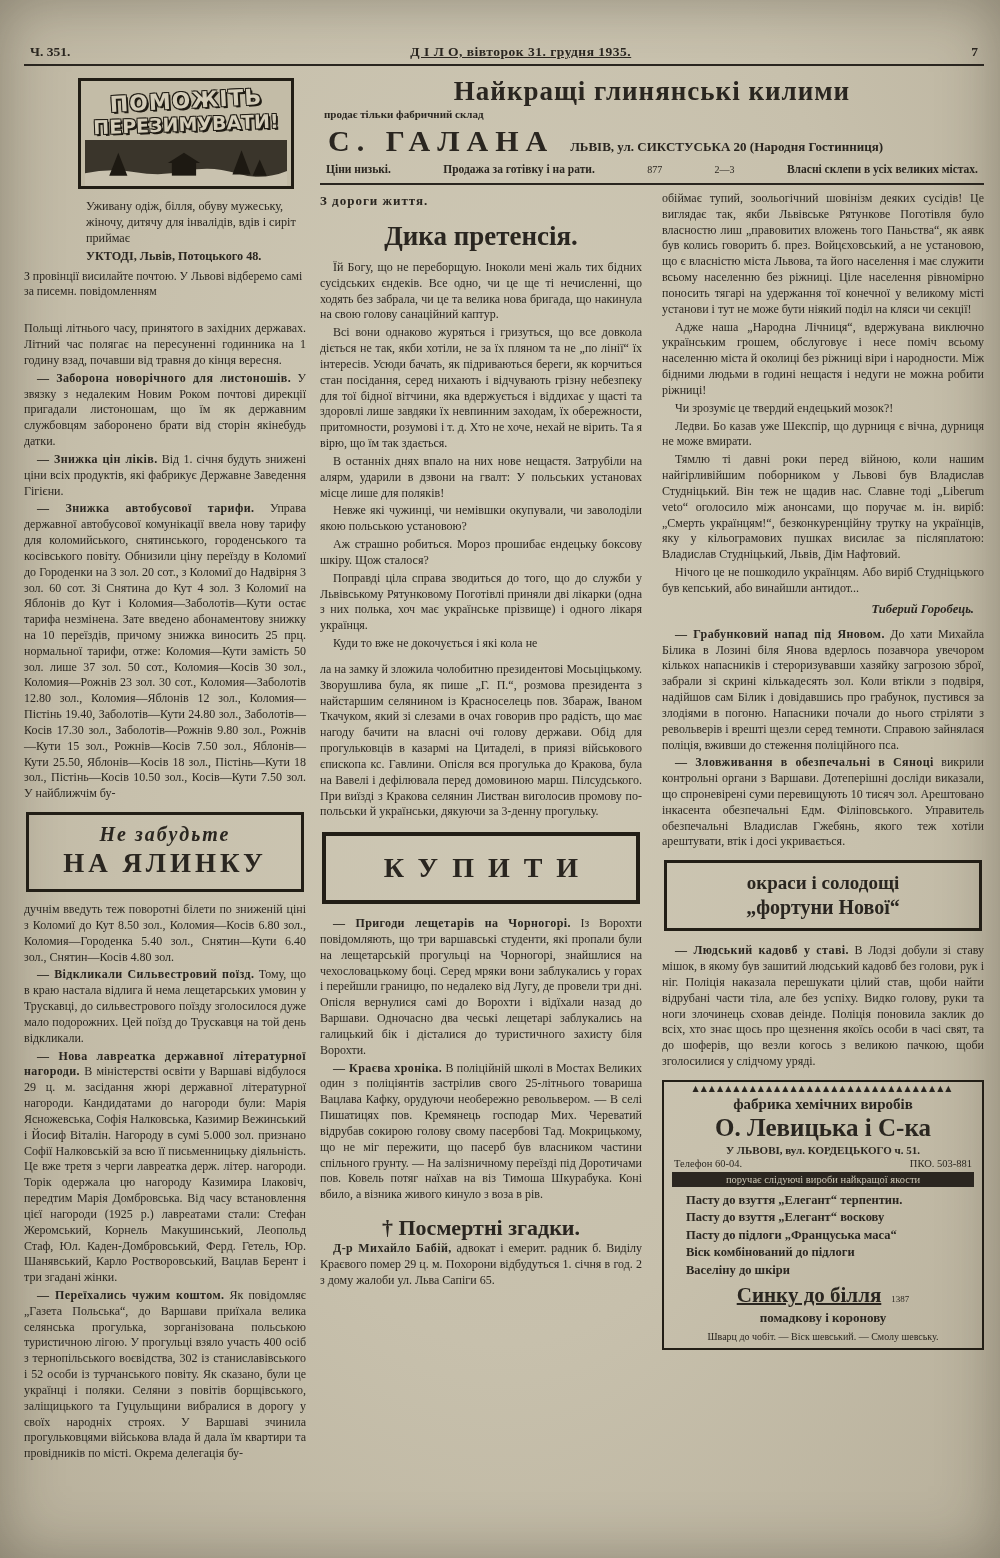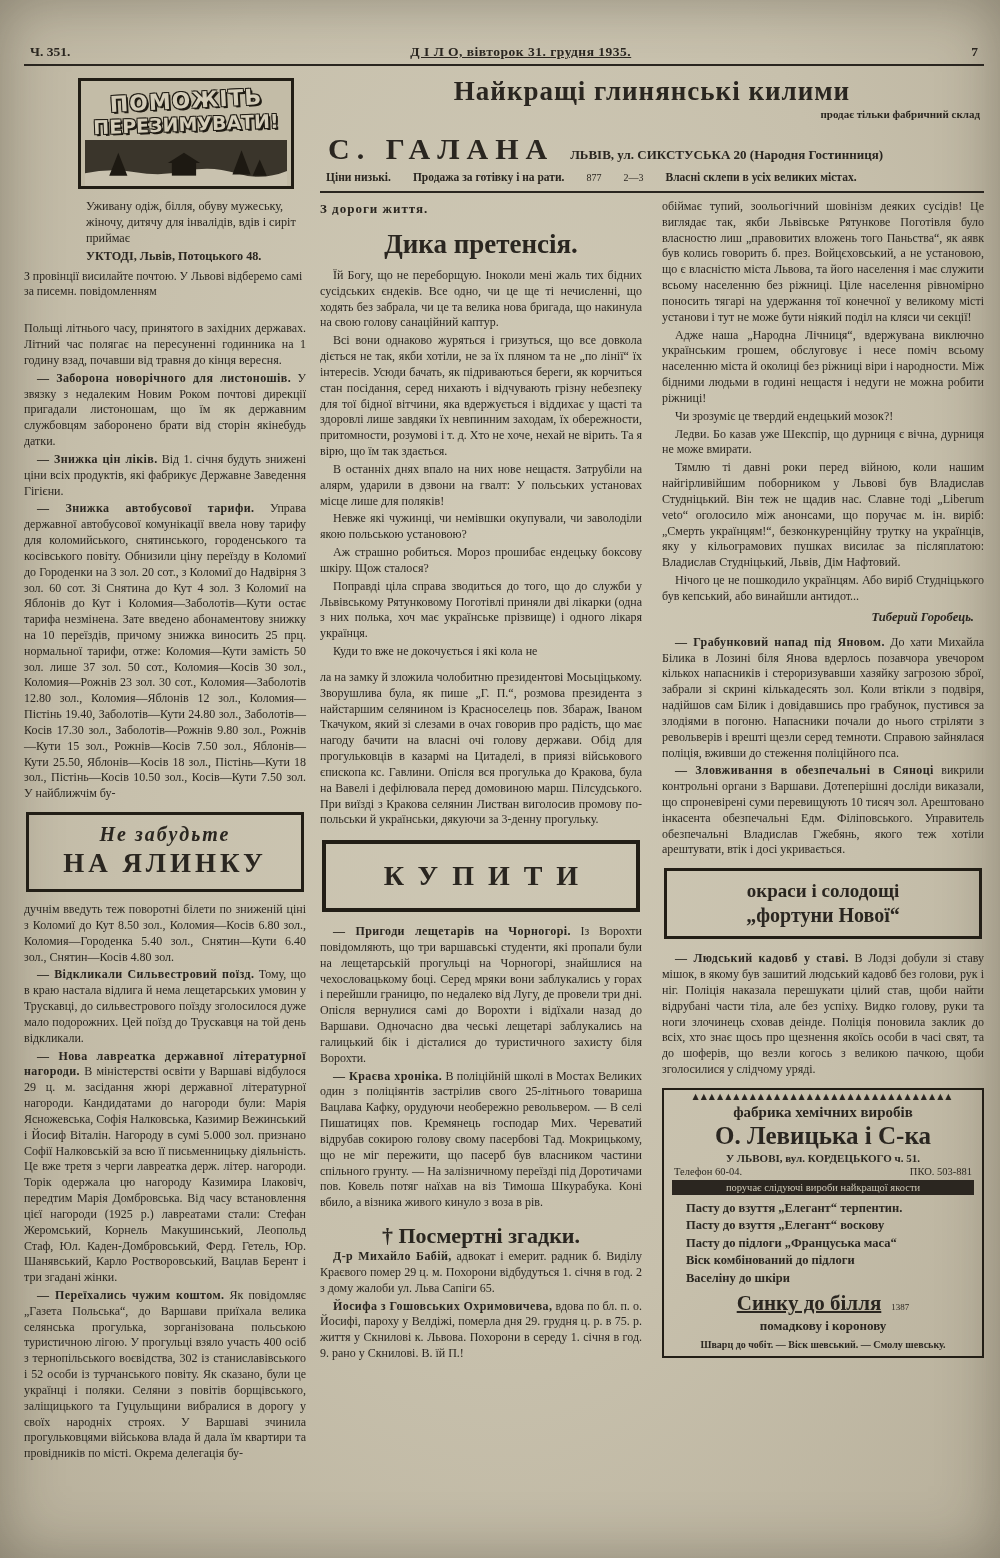--- a/index.html
+++ b/index.html
@@ -39,26 +39,26 @@
   .w2 { font-size: 19px; transform: rotate(-2deg); margin-top: 3px; }
   .wscene { display: block; width: 100%; height: 46px; margin-top: 5px; }
   
   .uktodi { margin-bottom: 22px; }
   .u-body { font-size: 12.2px; line-height: 1.3; padding-left: 62px; }
   .u-org  { font-size: 12.2px; font-weight: 700; padding-left: 62px; margin-top: 2px; }
   .u-note { font-size: 11.8px; line-height: 1.3; margin-top: 5px; }
   
   .carpetad { border-bottom: 2px solid #2a2620; padding: 2px 4px 8px 4px; }
   .c-title { text-align: center; font-weight: 700; font-size: 27px; letter-spacing: 1px; }
-  .c-sub { text-align: right; font-weight: 700; font-size: 11px; margin: 1px 0 12px; }
+  .c-sub { text-align: left; font-weight: 700; font-size: 11px; margin: 1px 0 4px; }
   .c-namerow { display: flex; align-items: baseline; gap: 16px; padding: 0 4px; }
   .c-name { font-weight: 700; font-size: 30px; letter-spacing: 7px; white-space: nowrap; }
   .c-addr { font-weight: 700; font-size: 13px; }
-  .c-foot { display: flex; justify-content: flex-start; align-items: baseline;
-            font-size: 11.5px; padding: 5px 2px 0 2px; gap: 22px; }
+  .c-foot { display: flex; justify-content: space-between; align-items: baseline;
+            font-size: 11.5px; padding: 5px 2px 0 2px; gap: 12px; }
   .b { font-weight: 700; }
   .small { font-size: 10px; }
   
   .sect { font-weight: 700; font-size: 13px; letter-spacing: 1px; margin: 2px 0 12px; }
   .arttitle { text-align: center; font-weight: 700; font-size: 27px; margin: 2px 0 8px; }
   .obithdr { text-align: center; font-weight: 700; font-size: 22px; margin: 12px 0 0; }
   
   .treead { border: 3px solid #221e16; margin: 10px 2px; padding: 8px 4px 10px; text-align: center; }
   .t1 { font-style: italic; font-weight: 700; font-size: 20px; letter-spacing: 2px; }
   .t2 { font-weight: 700; font-size: 27px; letter-spacing: 4px; margin-top: 2px; }
@@ -76,21 +76,21 @@
   .f-line1 { font-weight: 700; font-size: 15px; margin-top: 2px; }
   .f-name { font-weight: 700; font-size: 25px; margin: 1px 0 2px; }
   .f-addr { font-weight: 700; font-size: 11px; }
   .f-row { display: flex; justify-content: space-between; font-size: 10.5px; margin: 2px 2px; }
   .f-slogan { background: #2b2620; color: #cfc9b6; font-size: 10.5px; padding: 2px 4px; margin: 3px 0 5px; }
   .f-prod { font-weight: 700; font-size: 12.5px; line-height: 1.4; text-align: left; padding-left: 14px; }
   .f-bigrow { display: flex; align-items: baseline; justify-content: center; gap: 10px; margin-top: 4px; }
   .f-big { font-weight: 700; font-size: 21px; text-decoration: underline; text-decoration-thickness: 2px; }
   .f-ref { font-size: 9px; }
   .f-sub { font-weight: 700; font-size: 13px; margin: 2px 0 5px; }
-  .f-bottom { font-size: 10px; font-weight: 700; }
+  .f-bottom { font-size: 10px; font-weight: 400; }
 </style>
 </head>
 <body>
 
 <div class="page">
 
   <div class="hdr">
     <span class="hdr-issue">Ч. 351.</span>
     <span class="hdr-mast">Д І Л О, вівторок 31. грудня 1935.</span>
     <span class="hdr-page">7</span>
@@ -172,21 +172,20 @@
 
           <div class="kupytyad">
             <span>КУПИТИ</span>
           </div>
 
           <p class="p"><b class="lead">— Пригоди лещетарів на Чорногорі.</b> <span>Із Ворохти повідомляють, що три варшавські студенти, які пропали були на лещетарській прогульці на Чорногорі, знайшлися на чехословацькому боці. Серед мряки вони заблукались у горах і перейшли границю, по недалеко від Лугу, де провели три дні. Опісля вернулися самі до Ворохти і відїхали назад до Варшави. Одночасно два чеські лещетарі заблукались на галицький бік і дісталися до туристичного захисту біля Ворохти.</span></p>
           <p class="p"><b class="lead">— Краєва хроніка.</b> <span>В поліційній школі в Мостах Великих один з поліціянтів застрілив свого 25-літнього товариша Вацлава Кафку, орудуючи необережно револьвером. — В селі Пишатицях пов. Кремянець господар Мих. Череватий відрубав сокирою голову свому пасербові Тад. Мокрицькому, що не міг пережити, що пасерб був власником частини спільного грунту. — На залізничному переїзді під Доротичами пов. Ковель потяг наїхав на віз Тимоша Шкурабука. Коні вбило, а візника живого кинуло з воза в рів.</span></p>
 
           <div class="obithdr">† Посмертні згадки.</div>
           <p class="p"><b class="lead">Д-р Михайло Бабій,</b> <span>адвокат і емерит. радник б. Виділу Краєвого помер 29 ц. м. Похорони відбудуться 1. січня в год. 2 з дому жалоби ул. Льва Сапіги 65.</span></p>
-          <p class="p"><b class="lead">Йосифа з Гошовських Охримовичева,</b> <span>вдова по бл. п. о. Йосифі, пароху у Велдіжі, померла дня 29. грудня ц. р. в 75. р. життя у Скнилові к. Львова. Похорони в середу 1. січня в год. 9. рано у Скнилові. В. їй П.!</span></p>
         </div>
 
         <div class="colC">
           <p class="p ni">обіймає тупий, зоольогічний шовінізм деяких сусідів! Це виглядає так, якби Львівське Рятункове Поготівля було власностю лиш „правовитих вложень того Паньства“, як аявк був колись говорить б. през. Войцєховський, а не установою, що є власністю міста Львова, та його населення і має служити всьому населенню без ріжниці. Ціле населення рівномірно поносить тягарі на удержання тої конечної у великому місті установи і тут не може бути ніякий поділ на кляси чи секції!</p>
           <p class="p">Адже наша „Народна Лічниця“, вдержувана виключно українським грошем, обслуговує і несе поміч всьому населенню міста й околиці без ріжниці віри і народности. Між бідними людьми в годині нещастя і недуги не можна робити ріжниці!</p>
           <p class="p">Чи зрозуміє це твердий ендецький мозок?!</p>
           <p class="p">Ледви. Бо казав уже Шекспір, що дурниця є вічна, дурниця не може вмирати.</p>
           <p class="p">Тямлю ті давні роки перед війною, коли нашим найгірливійшим поборником у Львові був Владислав Студніцький. Він теж не щадив нас. Славне тоді „Liberum veto“ оголосило між анонсами, що поручає м. ін. виріб: „Смерть українцям!“, безконкуренційну трутку на українців, яку у кільограмових пушках висилає за післяплатою: Владислав Студніцький, Львів, Дім Нафтовий.</p>
           <p class="p">Нічого це не пошкодило українцям. Або виріб Студніцького був кепський, або винайшли антидот...</p>
           <div class="sig">Тиберий Горобець.</div>

